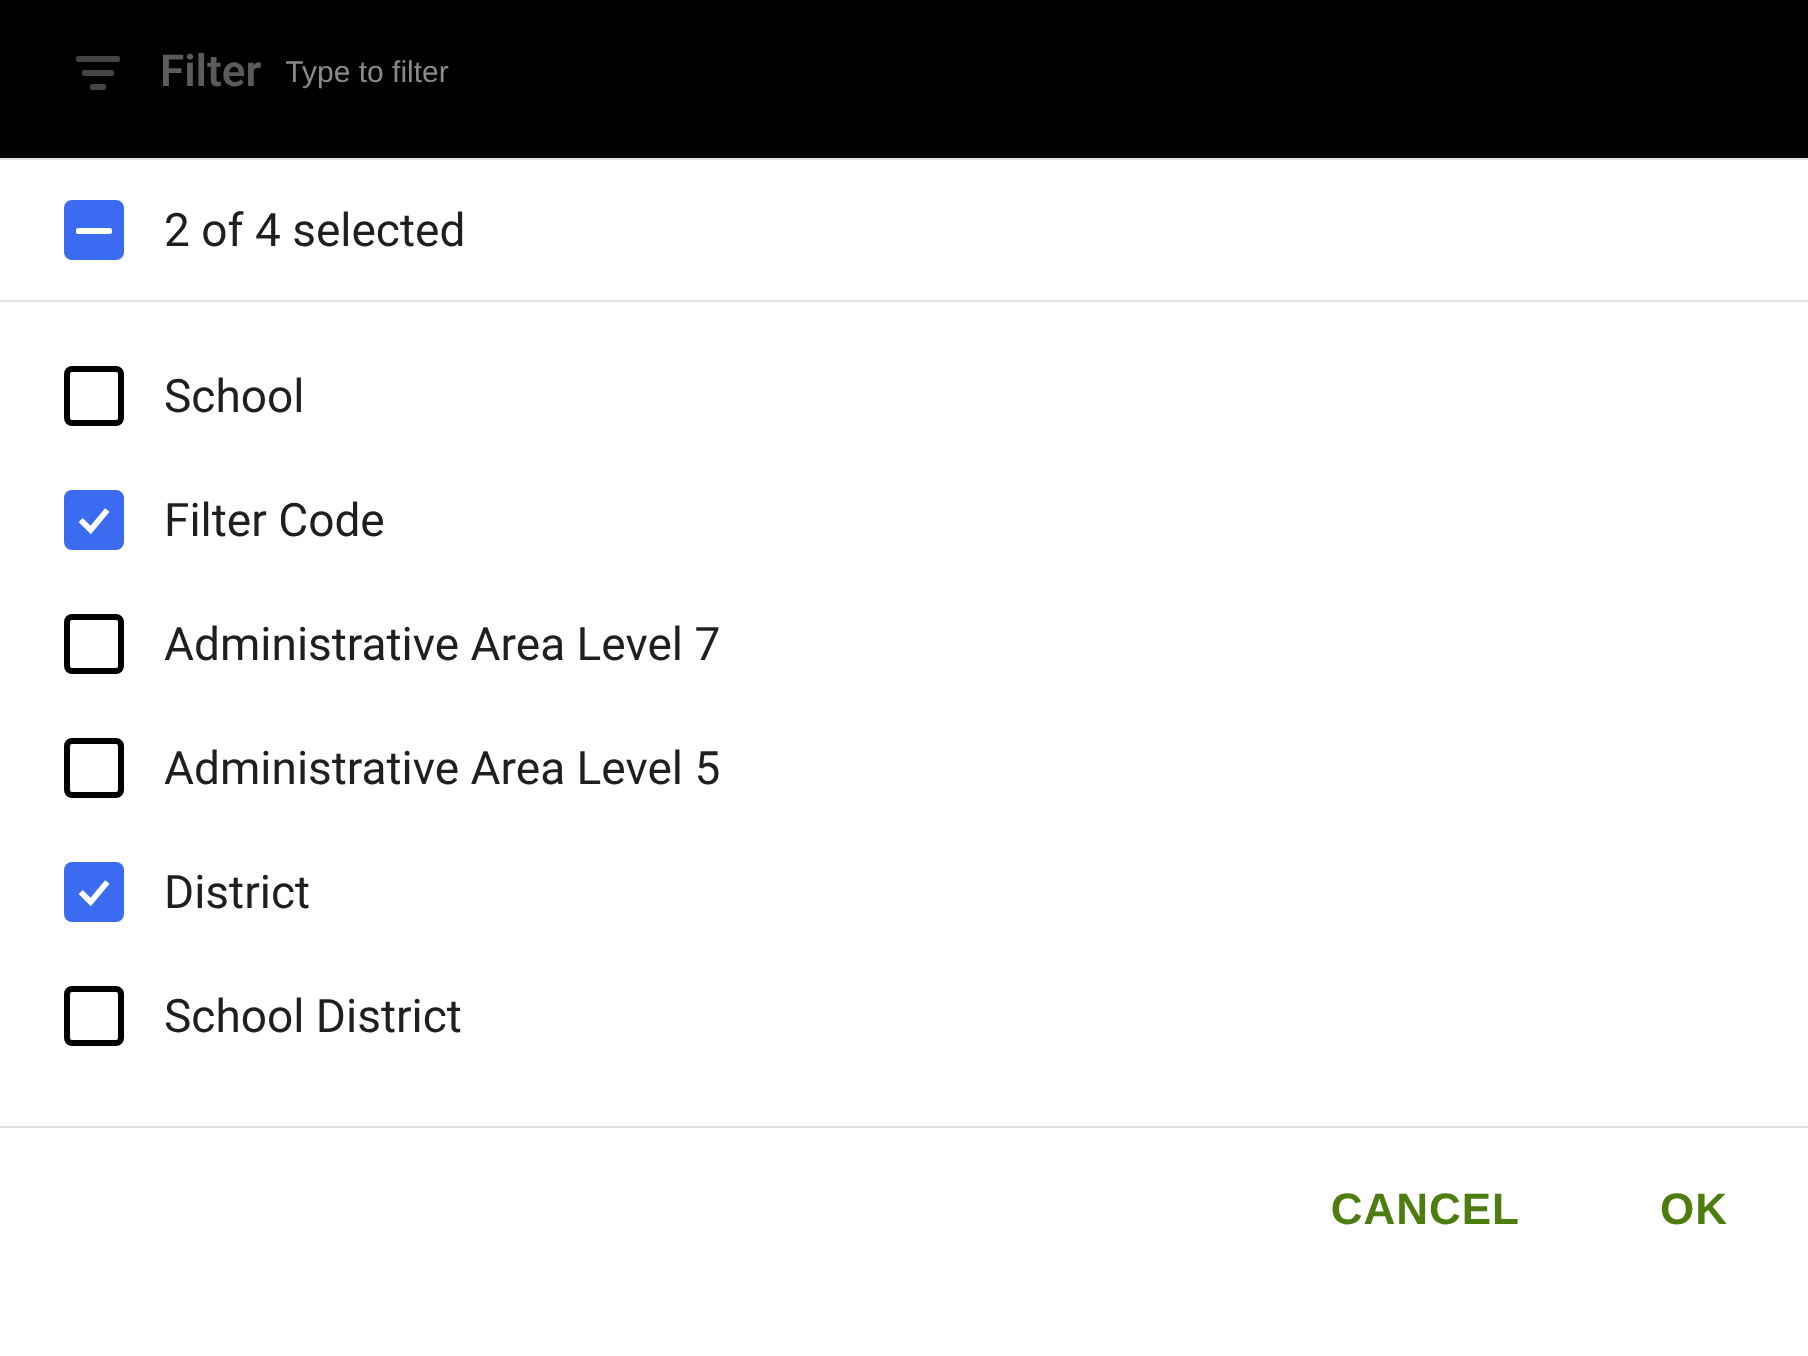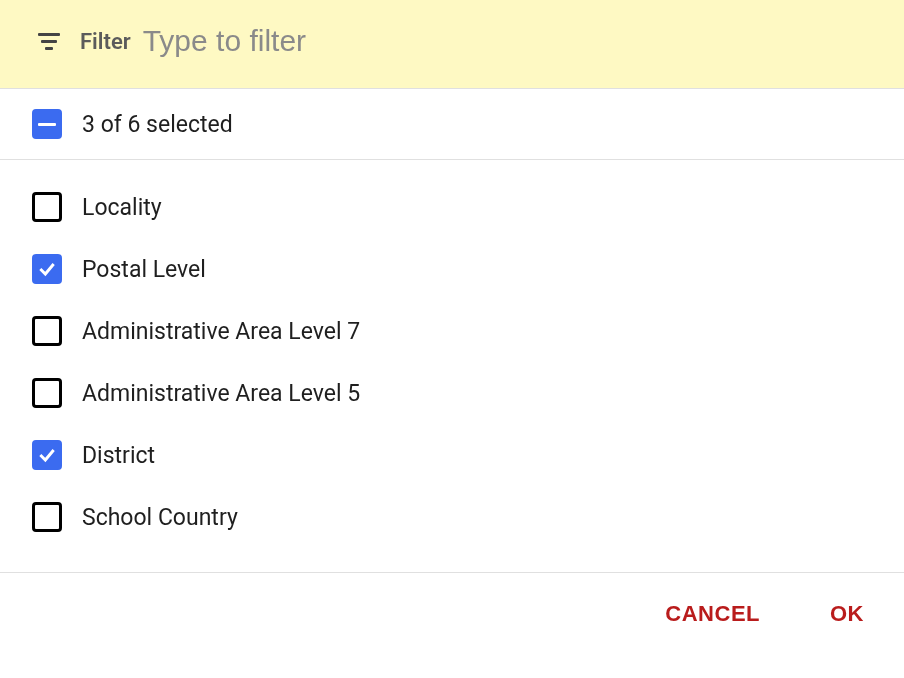--- a/index.html
+++ b/index.html
@@ -1,31 +1,31 @@
 <!DOCTYPE html>
 <html><head>
   <meta charset="utf-8">
   <style>
     * { box-sizing: border-box; margin: 0; padding: 0; }
     html, body { width: 904px; height: 678px; font-family: Roboto, "Helvetica Neue", Arial, sans-serif; background: #fff; }
     .filter-bar {
-      background: #fef9c3;
+      background: #000000;
       border-bottom: 1px solid #e0e0e0;
       padding: 24px 30px 30px 36px;
       display: flex;
       align-items: center;
       gap: 18px;
     }
     .filter-icon { width: 26px; height: 22px; display: flex; flex-direction: column; justify-content: center; align-items: center; gap: 4px; }
     .filter-icon .bar { background: #444; height: 3px; border-radius: 1px; }
     .filter-icon .b1 { width: 22px; }
     .filter-icon .b2 { width: 16px; }
     .filter-icon .b3 { width: 8px; }
     .filter-label { font-weight: 600; color: #5b5b5b; font-size: 22px; }
-    .filter-input { border: none; background: transparent; font-size: 30px; color: #777; outline: none; width: 400px; margin-left: -6px; }
+    .filter-input { border: none; background: transparent; font-size: 15px; color: #777; outline: none; width: 400px; margin-left: -6px; }
     .filter-input::placeholder { color: #8a8a8a; }
 
     .select-summary {
       padding: 20px 32px;
       display: flex;
       align-items: center;
       gap: 20px;
       border-bottom: 1px solid #e0e0e0;
     }
     .checkbox {
@@ -45,56 +45,56 @@
     }
     .checkbox .dash { width: 18px; height: 3px; background: #fff; border-radius: 1px; }
     .checkbox svg { width: 20px; height: 20px; stroke: #fff; stroke-width: 3.5; fill: none; }
     .summary-text { font-size: 23px; color: #1f1f1f; font-weight: 450; }
 
     .items { padding: 16px 32px 24px 32px; border-bottom: 1px solid #e0e0e0; }
     .item { display: flex; align-items: center; gap: 20px; padding: 16px 0; cursor: pointer; }
     .item-label { font-size: 23px; color: #1f1f1f; font-weight: 450; }
 
     .actions { display: flex; justify-content: flex-end; padding: 24px 32px; gap: 54px; }
-    .btn { background: none; border: none; color: #b91c1c; font-size: 22px; font-weight: 600; letter-spacing: 0.5px; cursor: pointer; padding: 4px 8px; }
+    .btn { background: none; border: none; color: #4d7c0f; font-size: 22px; font-weight: 600; letter-spacing: 0.5px; cursor: pointer; padding: 4px 8px; }
   </style>
 </head>
 <body>
 
 <div class="filter-bar">
   <span class="filter-icon">
     <span class="bar b1"></span>
     <span class="bar b2"></span>
     <span class="bar b3"></span>
   </span>
   <span class="filter-label">Filter</span>
   <input class="filter-input" type="text" placeholder="Type to filter" style="">
 </div>
 
 <div class="select-summary">
   <span class="checkbox indeterminate">
     <span class="dash"></span>
   </span>
-  <span class="summary-text">3 of 6 selected</span>
+  <span class="summary-text">2 of 4 selected</span>
 </div>
 
 <div class="items">
 
   <div class="item">
     <span class="checkbox"></span>
-    <span class="item-label">Locality</span>
+    <span class="item-label">School</span>
   </div>
 
   <div class="item">
     <span class="checkbox checked">
       <svg viewBox="0 0 24 24">
           <polyline points="4 12 10 18 20 6"></polyline>
         </svg>
     </span>
-    <span class="item-label">Postal Level</span>
+    <span class="item-label">Filter Code</span>
   </div>
 
   <div class="item">
     <span class="checkbox"></span>
     <span class="item-label">Administrative Area Level 7</span>
   </div>
 
   <div class="item">
     <span class="checkbox"></span>
     <span class="item-label">Administrative Area Level 5</span>
@@ -104,21 +104,21 @@
     <span class="checkbox checked">
       <svg viewBox="0 0 24 24">
           <polyline points="4 12 10 18 20 6"></polyline>
         </svg>
     </span>
     <span class="item-label">District</span>
   </div>
 
   <div class="item">
     <span class="checkbox"></span>
-    <span class="item-label">School Country</span>
+    <span class="item-label">School District</span>
   </div>
 
 </div>
 
 <div class="actions">
   <button class="btn">CANCEL</button>
   <button class="btn">OK</button>
 </div>
 
 </body></html>

